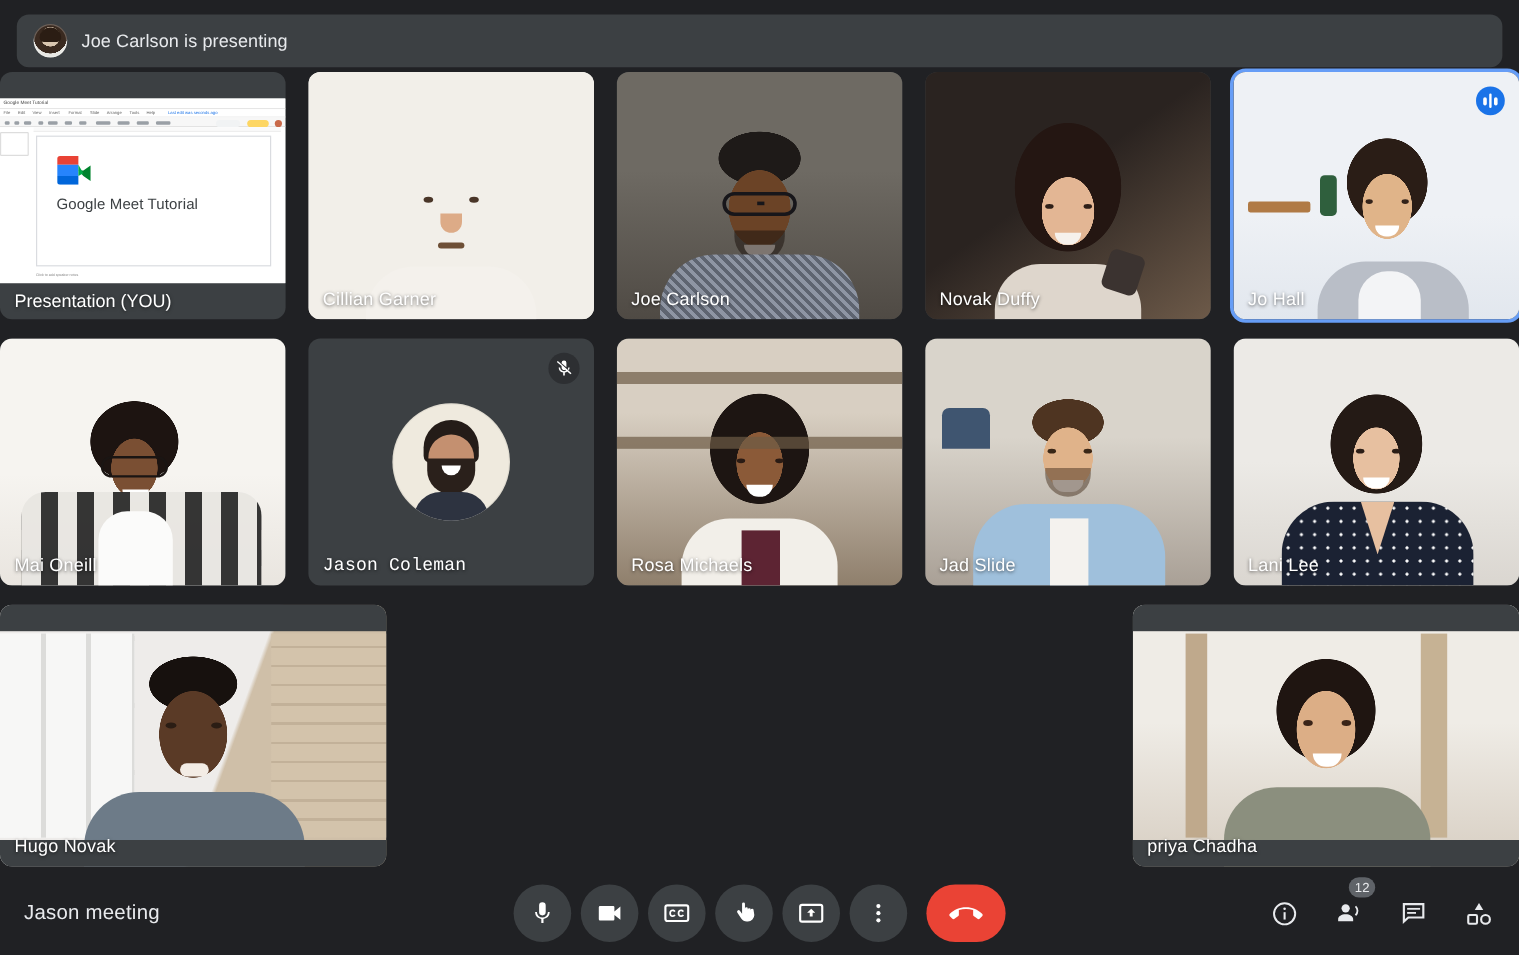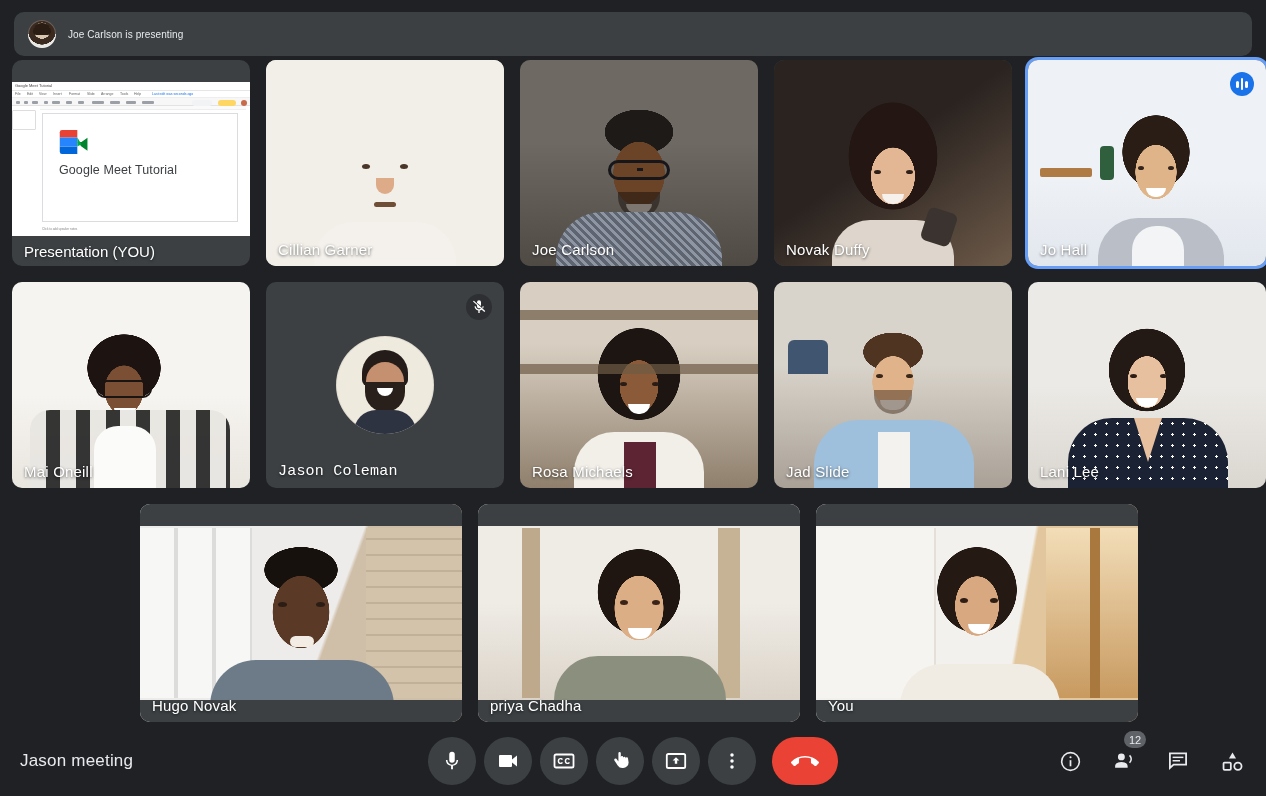--- a/index.html
+++ b/index.html
@@ -24,25 +24,25 @@
   .banner-avatar {
     width: 28px; height: 28px; border-radius: 50%;
     background: radial-gradient(circle at 50% 38%, #d9c6b0 0 36%, #3a2a20 37% 62%, #e8e8e4 63%);
     box-shadow: inset 0 0 0 1px rgba(255,255,255,.25);
     overflow: hidden; position: relative; flex: none;
   }
   .banner-avatar::after{
     content:""; position:absolute; left:5px; top:3px; width:18px; height:12px;
     border-radius:9px 9px 4px 4px; background:#2b1d14;
   }
-  .banner-text { color: #e8eaed; font-size: 10px; letter-spacing: .1px; }
+  .banner-text { color: #e8eaed; font-size: 15px; letter-spacing: .1px; }
 
   
   .grid { position: absolute; left: 0; top: 60px; width: 1266px; }
-  .row { display: flex; gap: 16px; justify-content: center; margin-bottom: 16px; padding-left: 12px; }
+  .row { display: flex; gap: 16px; justify-content: space-between; margin-bottom: 16px; }
 
   .tile {
     position: relative;
     width: 238px; height: 206px;
     border-radius: 10px;
     background: #3c4043;
     overflow: hidden;
     flex: none;
   }
   .tile.wide { width: 322px; height: 218px; }
@@ -404,37 +404,20 @@
         <div style="position:absolute;left:44px;top:24px;width:18px;height:170px;background:#bfa98c"></div>
         <div style="position:absolute;right:60px;top:24px;width:22px;height:170px;background:#c6b294"></div>
         <div style="position:absolute;left:142px;top:96px;width:8px;height:5px;border-radius:50%;background:#3a2418"></div>
         <div style="position:absolute;left:174px;top:96px;width:8px;height:5px;border-radius:50%;background:#3a2418"></div>
         <div style="position:absolute;left:150px;top:124px;width:24px;height:11px;border-radius:0 0 13px 13px;background:#fff"></div>
         <div style="position:absolute;left:76px;bottom:0;width:172px;height:66px;border-radius:44px 44px 0 0;background:#8b8f7e"></div>
       </div>
       <div class="name">priya Chadha</div>
     </div>
 
-    <div class="tile wide">
-      <div class="bar-top"></div>
-        <div class="bar-bot"></div>
-      <div class="photo" style="background:
-          radial-gradient(ellipse 34px 46px at 161px 102px, #d8a880 0 64%, transparent 65%),
-          radial-gradient(ellipse 52px 56px at 161px 86px, #241913 0 76%, transparent 77%),
-          linear-gradient(100deg,#f3f1ed 0 62%, #e2c79e 63% 100%);">
-        <div style="position:absolute;left:0;top:24px;width:120px;height:170px;background:#f6f4f0;border-right:2px solid #e4e0d8"></div>
-        <div style="position:absolute;right:0;top:24px;width:92px;height:170px;background:linear-gradient(180deg,#f2ddb8,#c89a60)"></div>
-        <div style="position:absolute;right:38px;top:24px;width:10px;height:170px;background:#a9783f"></div>
-        <div style="position:absolute;left:144px;top:94px;width:8px;height:5px;border-radius:50%;background:#2d1d14"></div>
-        <div style="position:absolute;left:174px;top:94px;width:8px;height:5px;border-radius:50%;background:#2d1d14"></div>
-        <div style="position:absolute;left:152px;top:120px;width:22px;height:10px;border-radius:0 0 12px 12px;background:#fff"></div>
-        <div style="position:absolute;left:84px;bottom:0;width:160px;height:58px;border-radius:42px 42px 0 0;background:#f0ece4"></div>
-      </div>
-      <div class="name">You</div>
-    </div>
   </div>
 </div>
 
 <div class="bottombar">
 
   <div class="meeting-name">Jason meeting</div>
 
   <div class="center-controls">
 
     <button class="cbtn">

